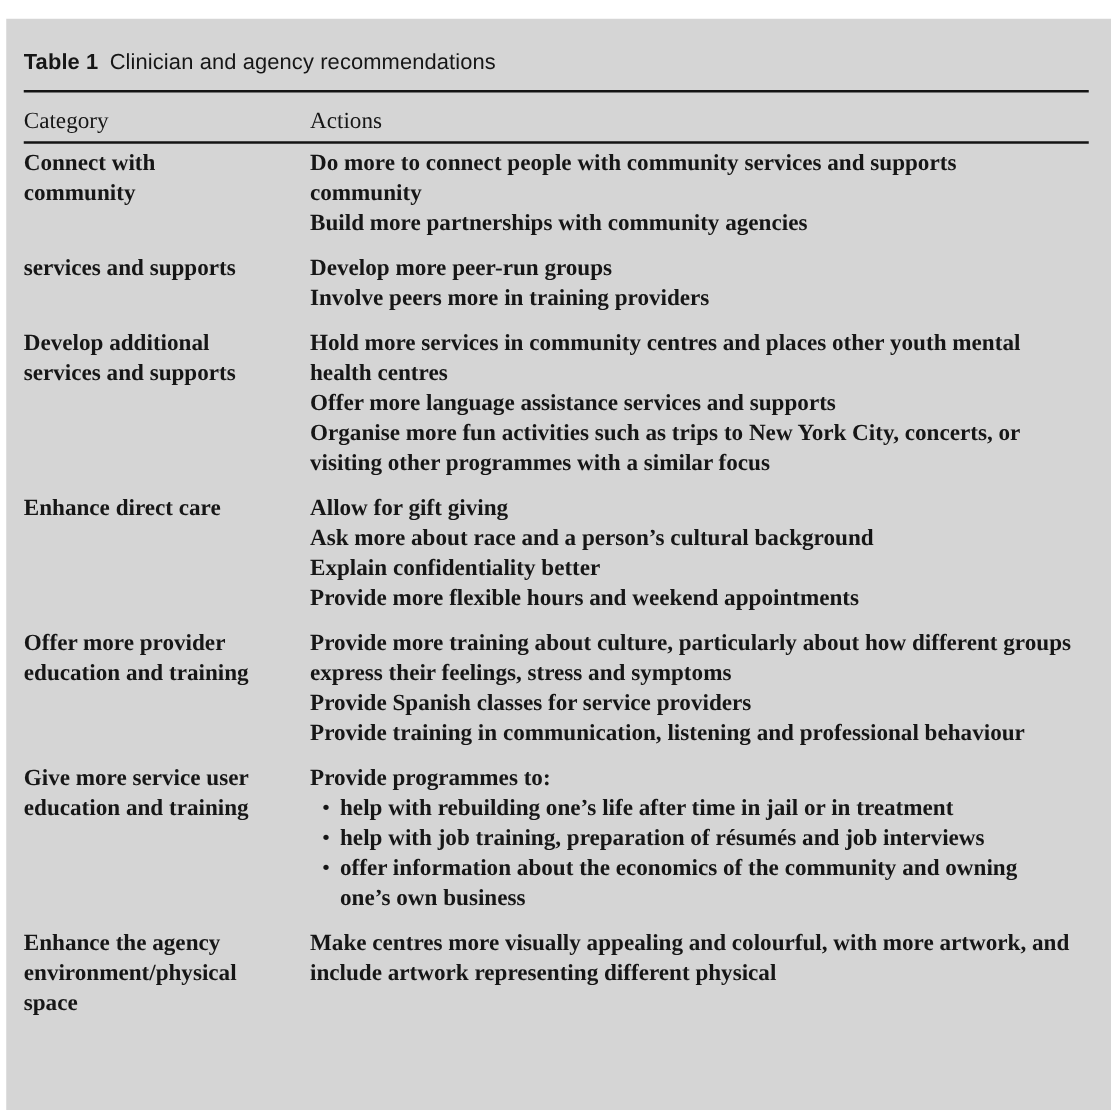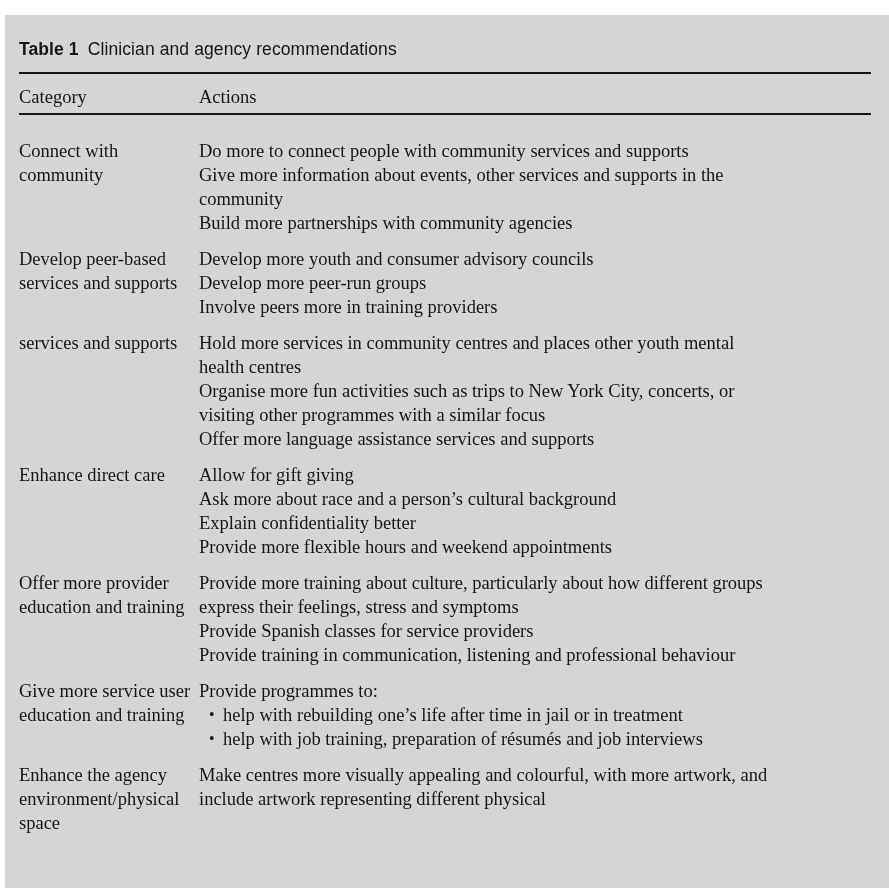--- a/index.html
+++ b/index.html
@@ -18,25 +18,25 @@
     padding:23px 18px 0 14px;color:var(--text);
   }
   .title{
     font-family:"Liberation Sans", sans-serif;
     font-size:17.5px;line-height:22px;letter-spacing:0.1px;
   }
   .title-label{font-weight:bold;margin-right:9px;}
   .rule{height:2px;background:var(--rule);}
   .rule-top{margin-top:12px;}
   .rule-mid{margin-top:4px;}
-  .grid{display:grid;grid-template-columns:180px 1fr;}
+  .grid{display:grid;grid-template-columns:180px 1fr;column-gap:49px;}
   .header-row{margin-top:11px;font-size:18.5px;line-height:24px;}
   .tbody{
-    margin-top:24px;display:flex;flex-direction:column;row-gap:12px;
-    font-size:18.5px;line-height:24px;
+    margin-top:4px;display:flex;flex-direction:column;row-gap:12px;
+    font-size:18.5px;line-height:24px;font-weight:bold;
   }
   .line{white-space:nowrap;}
   .action.bullet{position:relative;padding-left:24px;}
   .action.bullet::before{
     content:"\2022";position:absolute;left:10px;top:0;
     font-size:16px;line-height:24px;color:var(--text);
   }
 </style>
 </head>
 <body>
@@ -59,60 +59,56 @@
       <div class="grid trow">
         <div class="cat-cell">
           <div class="line">Connect with</div>
           <div class="line">community</div>
         </div>
         <div class="act-cell">
           <div class="action">
             <div class="line">Do more to connect people with community services and supports</div>
           </div>
           <div class="action">
-            <div class="line">Give more information about events, other services and supports in the</div>
             <div class="line">community</div>
           </div>
           <div class="action">
             <div class="line">Build more partnerships with community agencies</div>
           </div>
         </div>
       </div>
       <div class="grid trow">
         <div class="cat-cell">
-          <div class="line">Develop peer-based</div>
           <div class="line">services and supports</div>
         </div>
         <div class="act-cell">
-          <div class="action">
-            <div class="line">Develop more youth and consumer advisory councils</div>
-          </div>
           <div class="action">
             <div class="line">Develop more peer-run groups</div>
           </div>
           <div class="action">
             <div class="line">Involve peers more in training providers</div>
           </div>
         </div>
       </div>
       <div class="grid trow">
         <div class="cat-cell">
+          <div class="line">Develop additional</div>
           <div class="line">services and supports</div>
         </div>
         <div class="act-cell">
           <div class="action">
             <div class="line">Hold more services in community centres and places other youth mental</div>
             <div class="line">health centres</div>
           </div>
           <div class="action">
+            <div class="line">Offer more language assistance services and supports</div>
+          </div>
+          <div class="action">
             <div class="line">Organise more fun activities such as trips to New York City, concerts, or</div>
             <div class="line">visiting other programmes with a similar focus</div>
-          </div>
-          <div class="action">
-            <div class="line">Offer more language assistance services and supports</div>
           </div>
         </div>
       </div>
       <div class="grid trow">
         <div class="cat-cell">
           <div class="line">Enhance direct care</div>
         </div>
         <div class="act-cell">
           <div class="action">
             <div class="line">Allow for gift giving</div>
@@ -154,20 +150,24 @@
         <div class="act-cell">
           <div class="action">
             <div class="line">Provide programmes to:</div>
           </div>
           <div class="action bullet">
             <div class="line">help with rebuilding one’s life after time in jail or in treatment</div>
           </div>
           <div class="action bullet">
             <div class="line">help with job training, preparation of résumés and job interviews</div>
           </div>
+          <div class="action bullet">
+            <div class="line">offer information about the economics of the community and owning</div>
+            <div class="line">one’s own business</div>
+          </div>
         </div>
       </div>
       <div class="grid trow">
         <div class="cat-cell">
           <div class="line">Enhance the agency</div>
           <div class="line">environment/physical</div>
           <div class="line">space</div>
         </div>
         <div class="act-cell">
           <div class="action">

